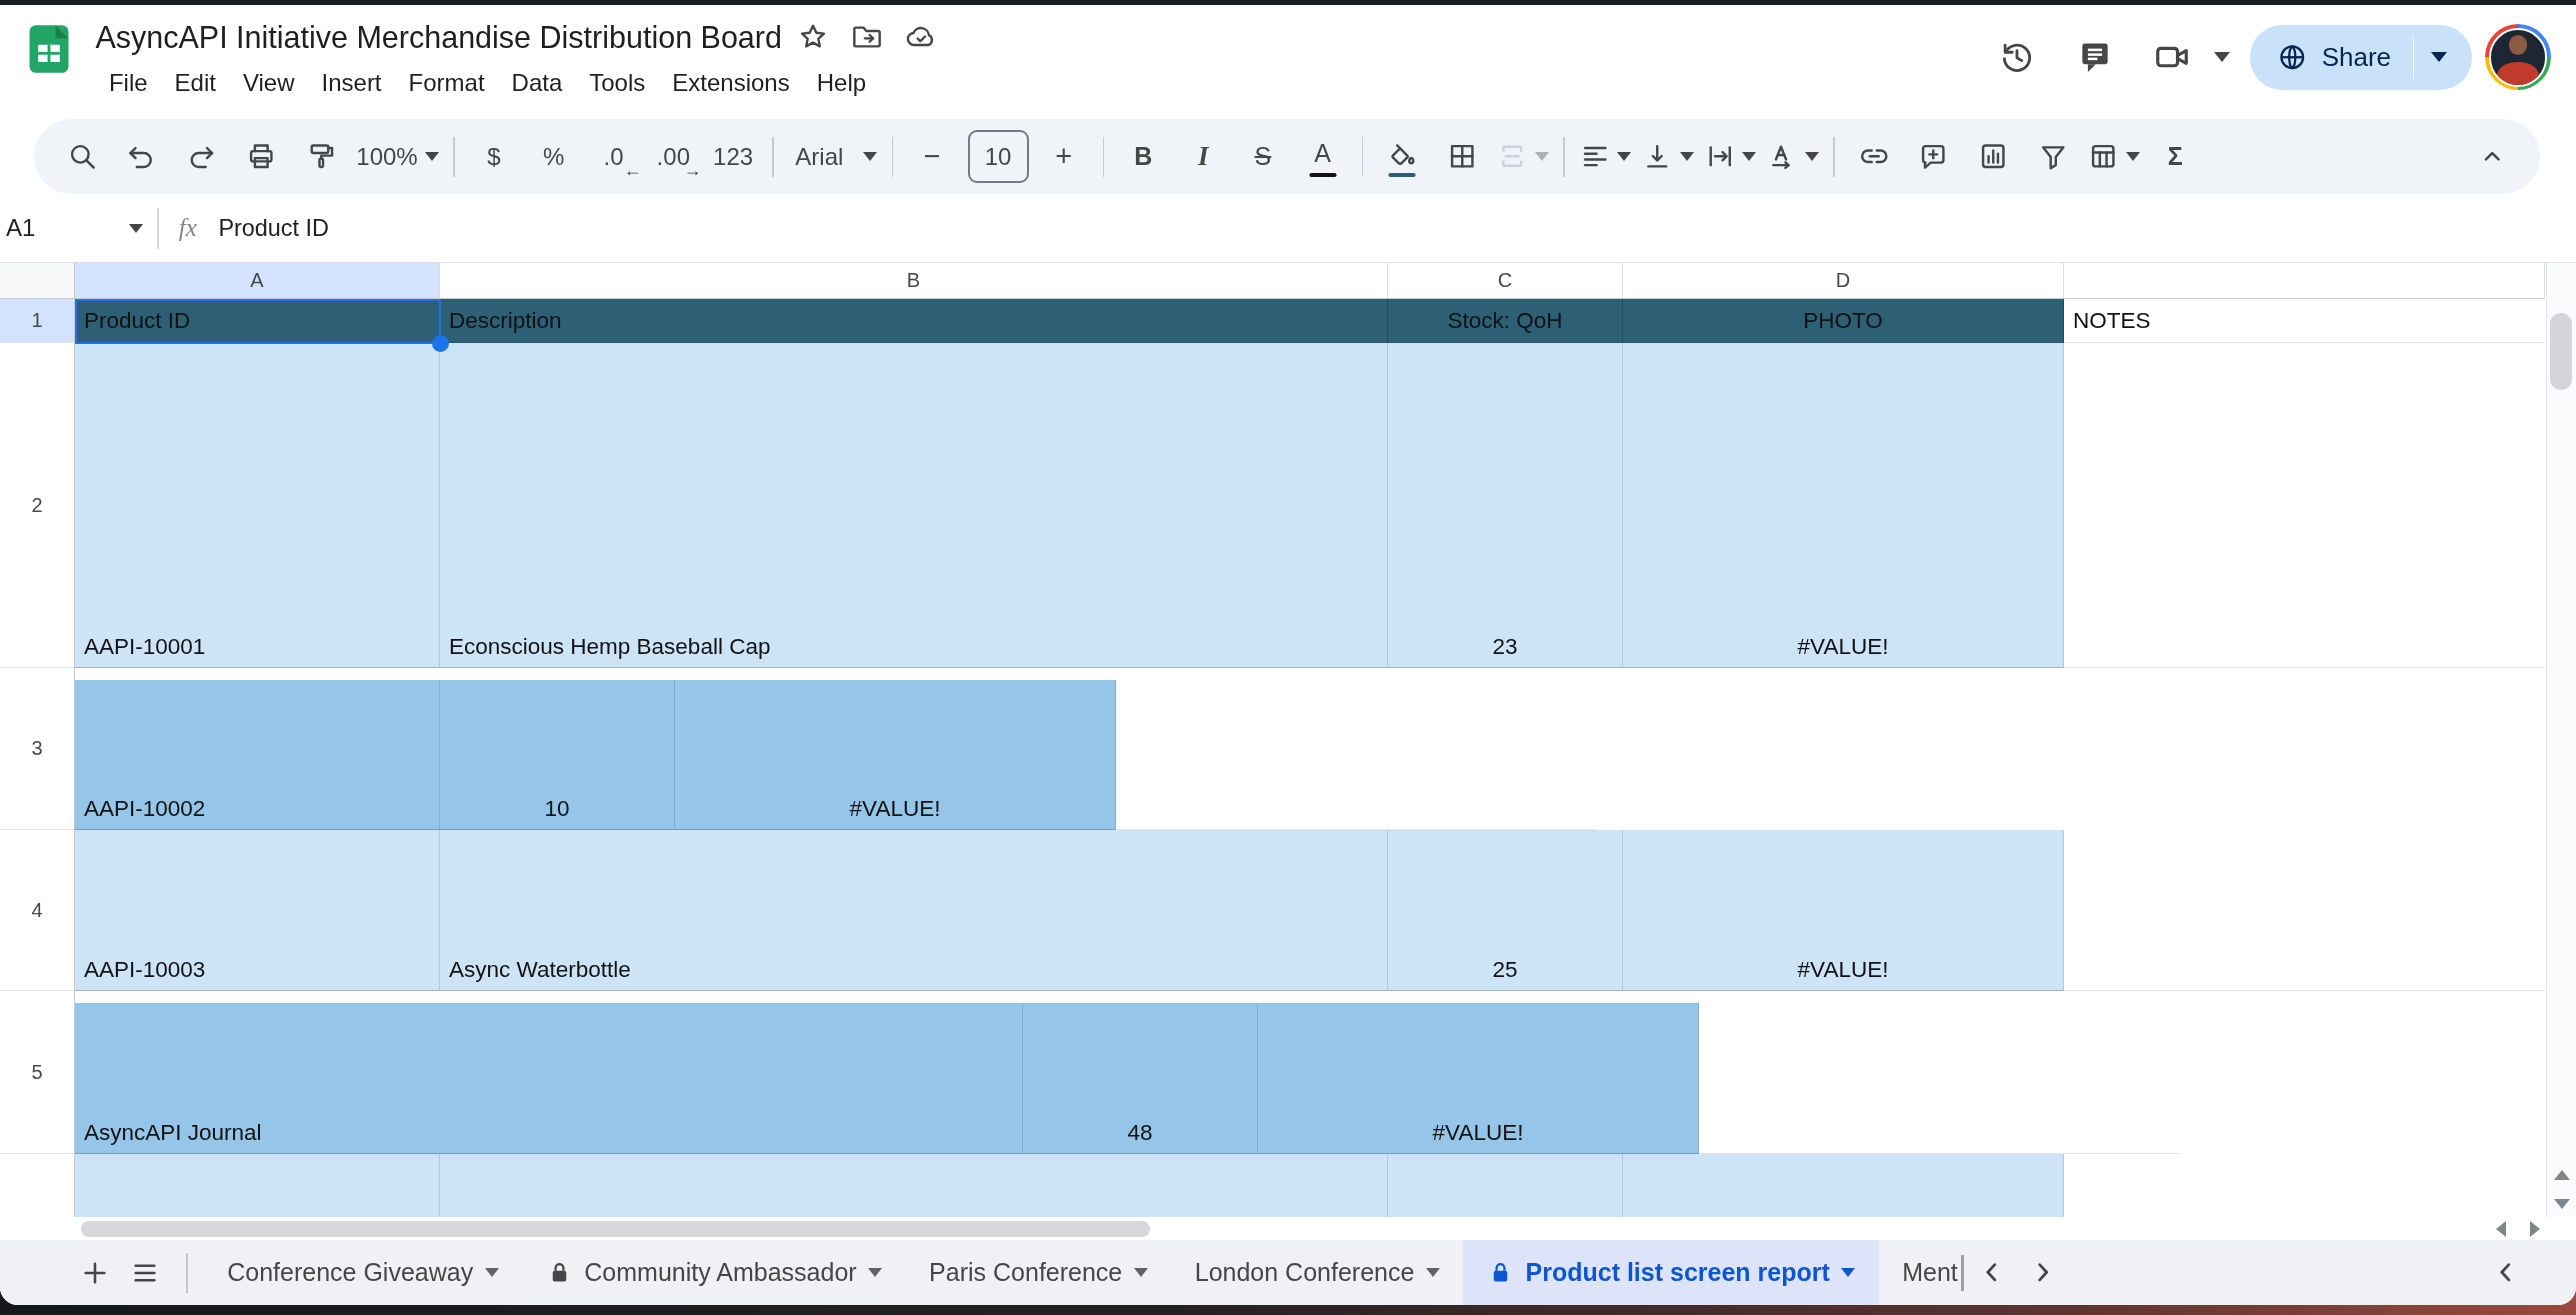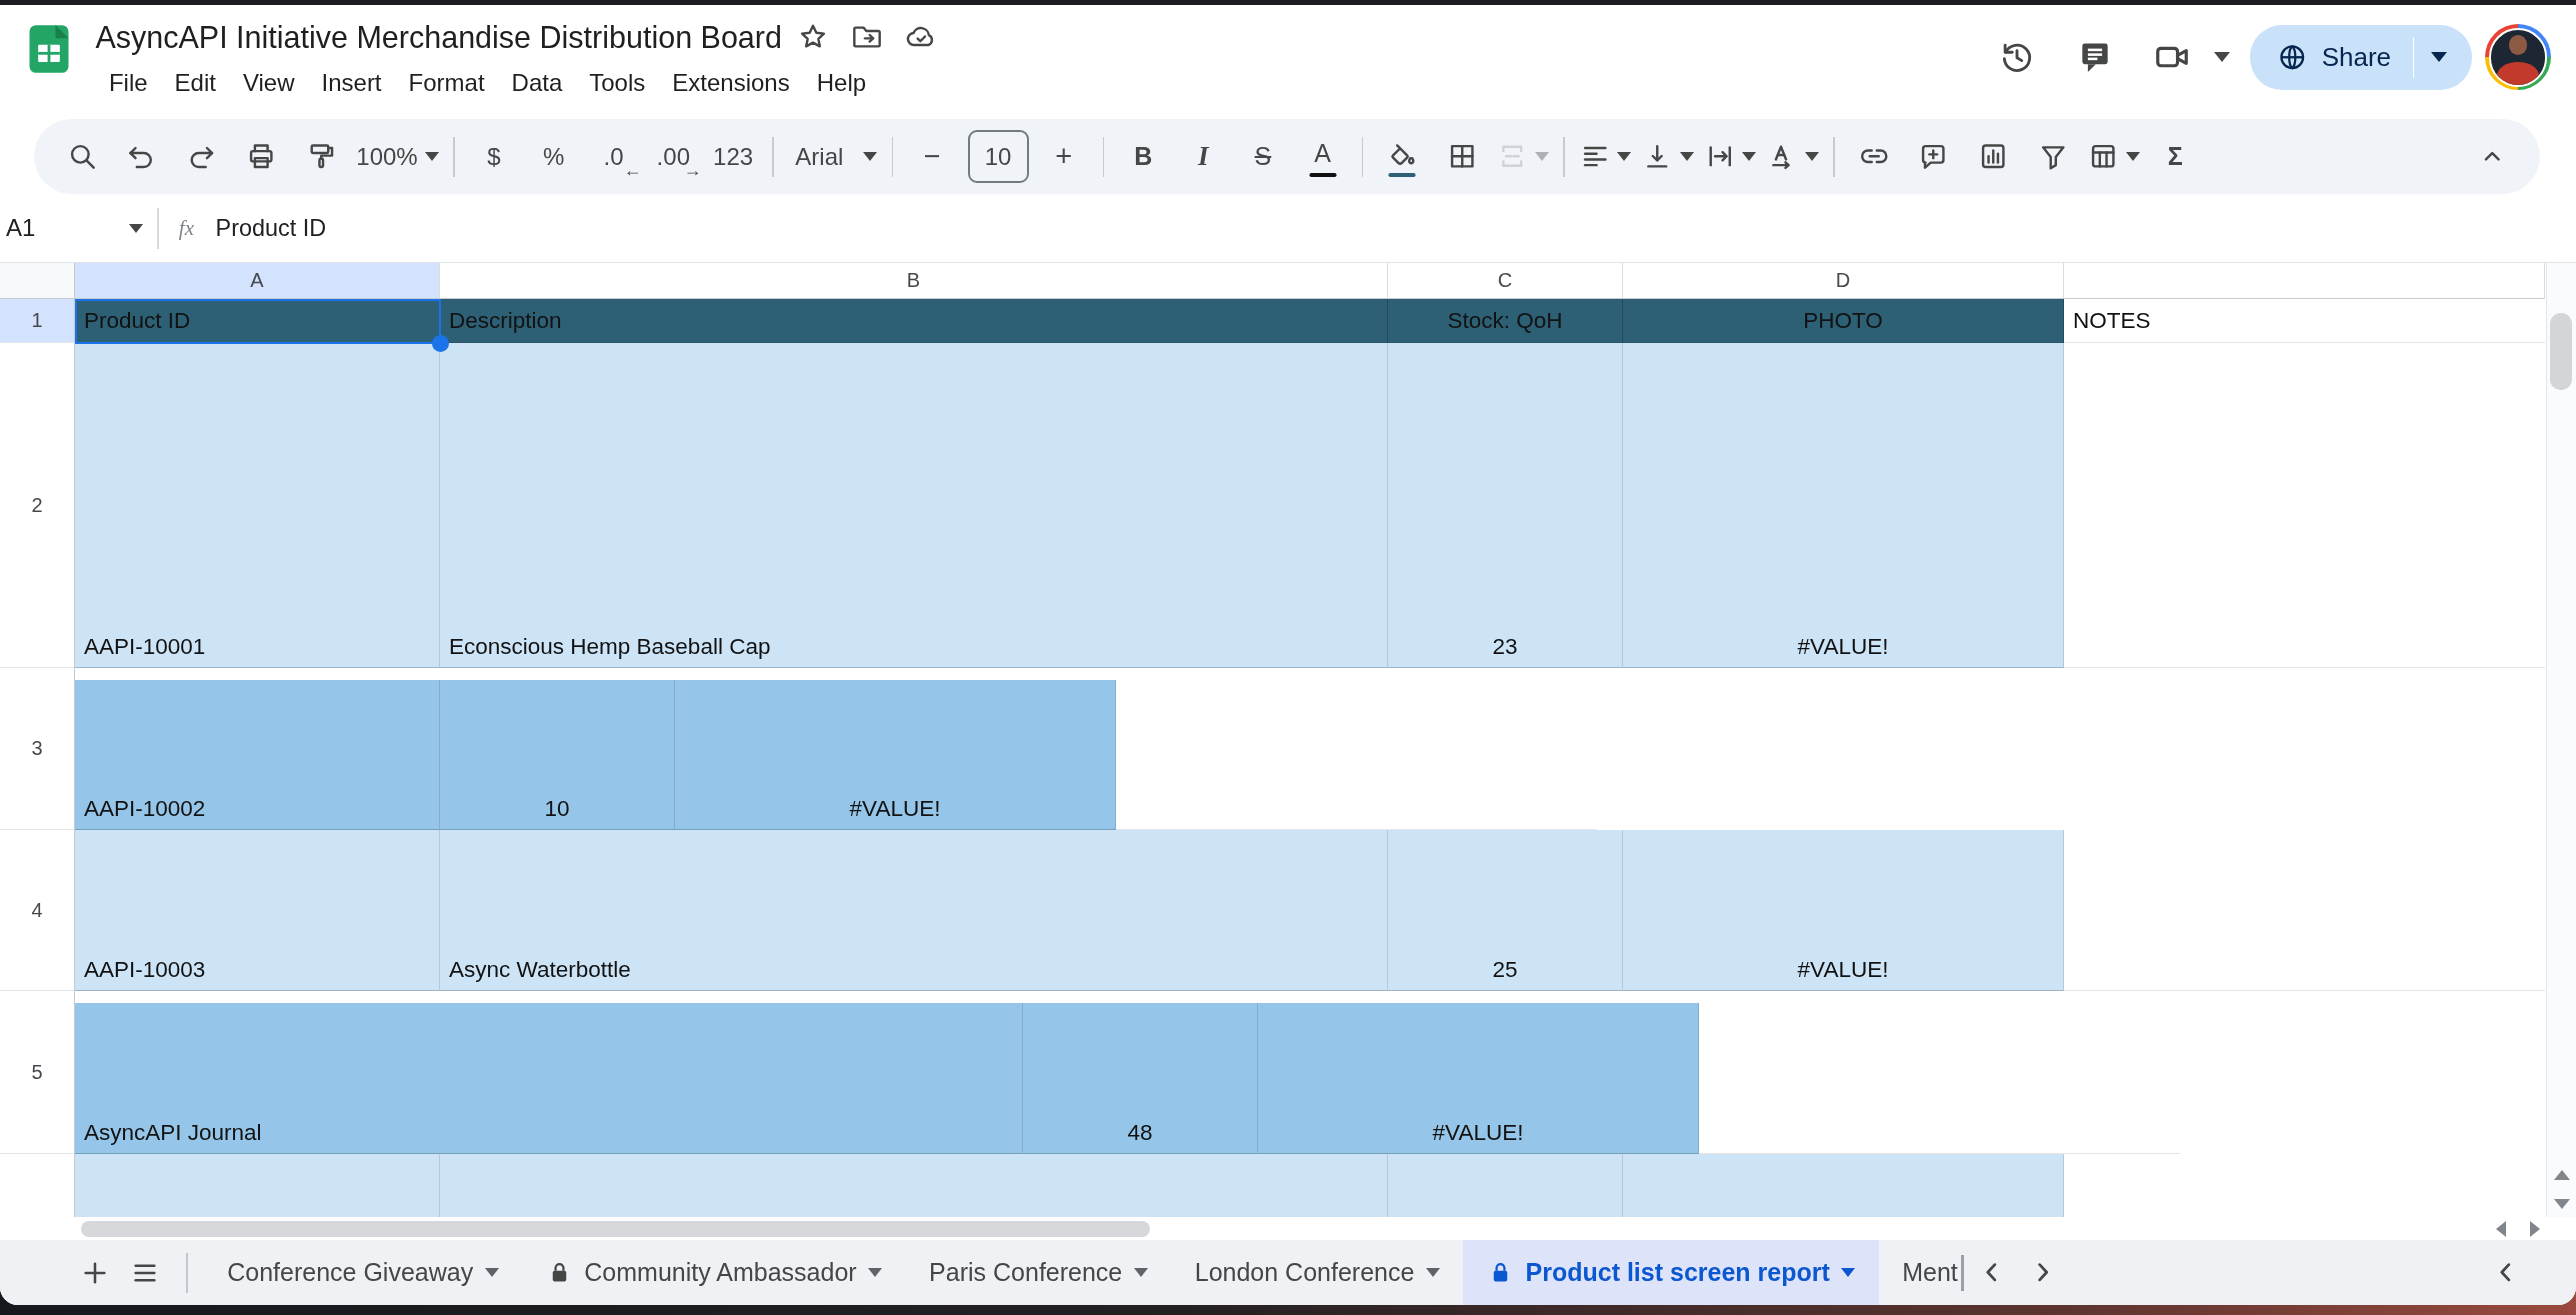--- a/index.html
+++ b/index.html
@@ -54,21 +54,21 @@
   .italic-i{font-family:"Liberation Serif",serif;font-style:italic;font-size:27px;font-weight:600;}
   .strike-s{text-decoration:line-through;font-size:25px;}
   .tcol-a{font-size:25px;line-height:.8;margin-bottom:7.2px;}
 
   
   .formula-bar{position:absolute;left:0;top:194px;width:100%;height:69px;display:flex;align-items:center;border-bottom:1.8px solid #dfe2e6;box-sizing:border-box;background:#fff;}
   .name-box{width:157px;display:flex;align-items:center;padding-left:6px;box-sizing:border-box;cursor:pointer;}
   .name-box .ref{font-size:24px;color:#202124;}
   .name-box .dd{margin-left:auto;margin-right:14.4px;border-left-width:7.2px;border-right-width:7.2px;border-top-width:9px;}
   .fb-div{width:1.8px;height:41px;background:#d7dadd;}
-  .fx{font-family:"Liberation Serif",serif;font-style:italic;font-size:21px;color:#80868b;margin:0 21.6px 0 20px;}
+  .fx{font-family:"Liberation Serif",serif;font-style:italic;font-size:25px;color:#80868b;margin:0 21.6px 0 20px;}
   .fb-content{font-size:23.4px;color:#202124;}
 
   
   .grid{position:absolute;left:0;top:263px;width:2545px;height:954px;overflow:hidden;background:#fff;}
   .gridrow{display:flex;width:2545px;}
   .colhdr-row{height:36px;}
   .corner{width:75px;flex:0 0 auto;background:#f8f9fa;border-right:1.8px solid #c6c9cd;border-bottom:1.8px solid #c6c9cd;box-sizing:border-box;}
   .colhdr{display:flex;align-items:center;justify-content:center;font-size:20px;color:#45494e;background:#fff;
           border-right:0.9px solid #dadce0;border-bottom:1.8px solid #c6c9cd;box-sizing:border-box;cursor:pointer;}
   .colhdr.selected{background:#d3e3fd;}

